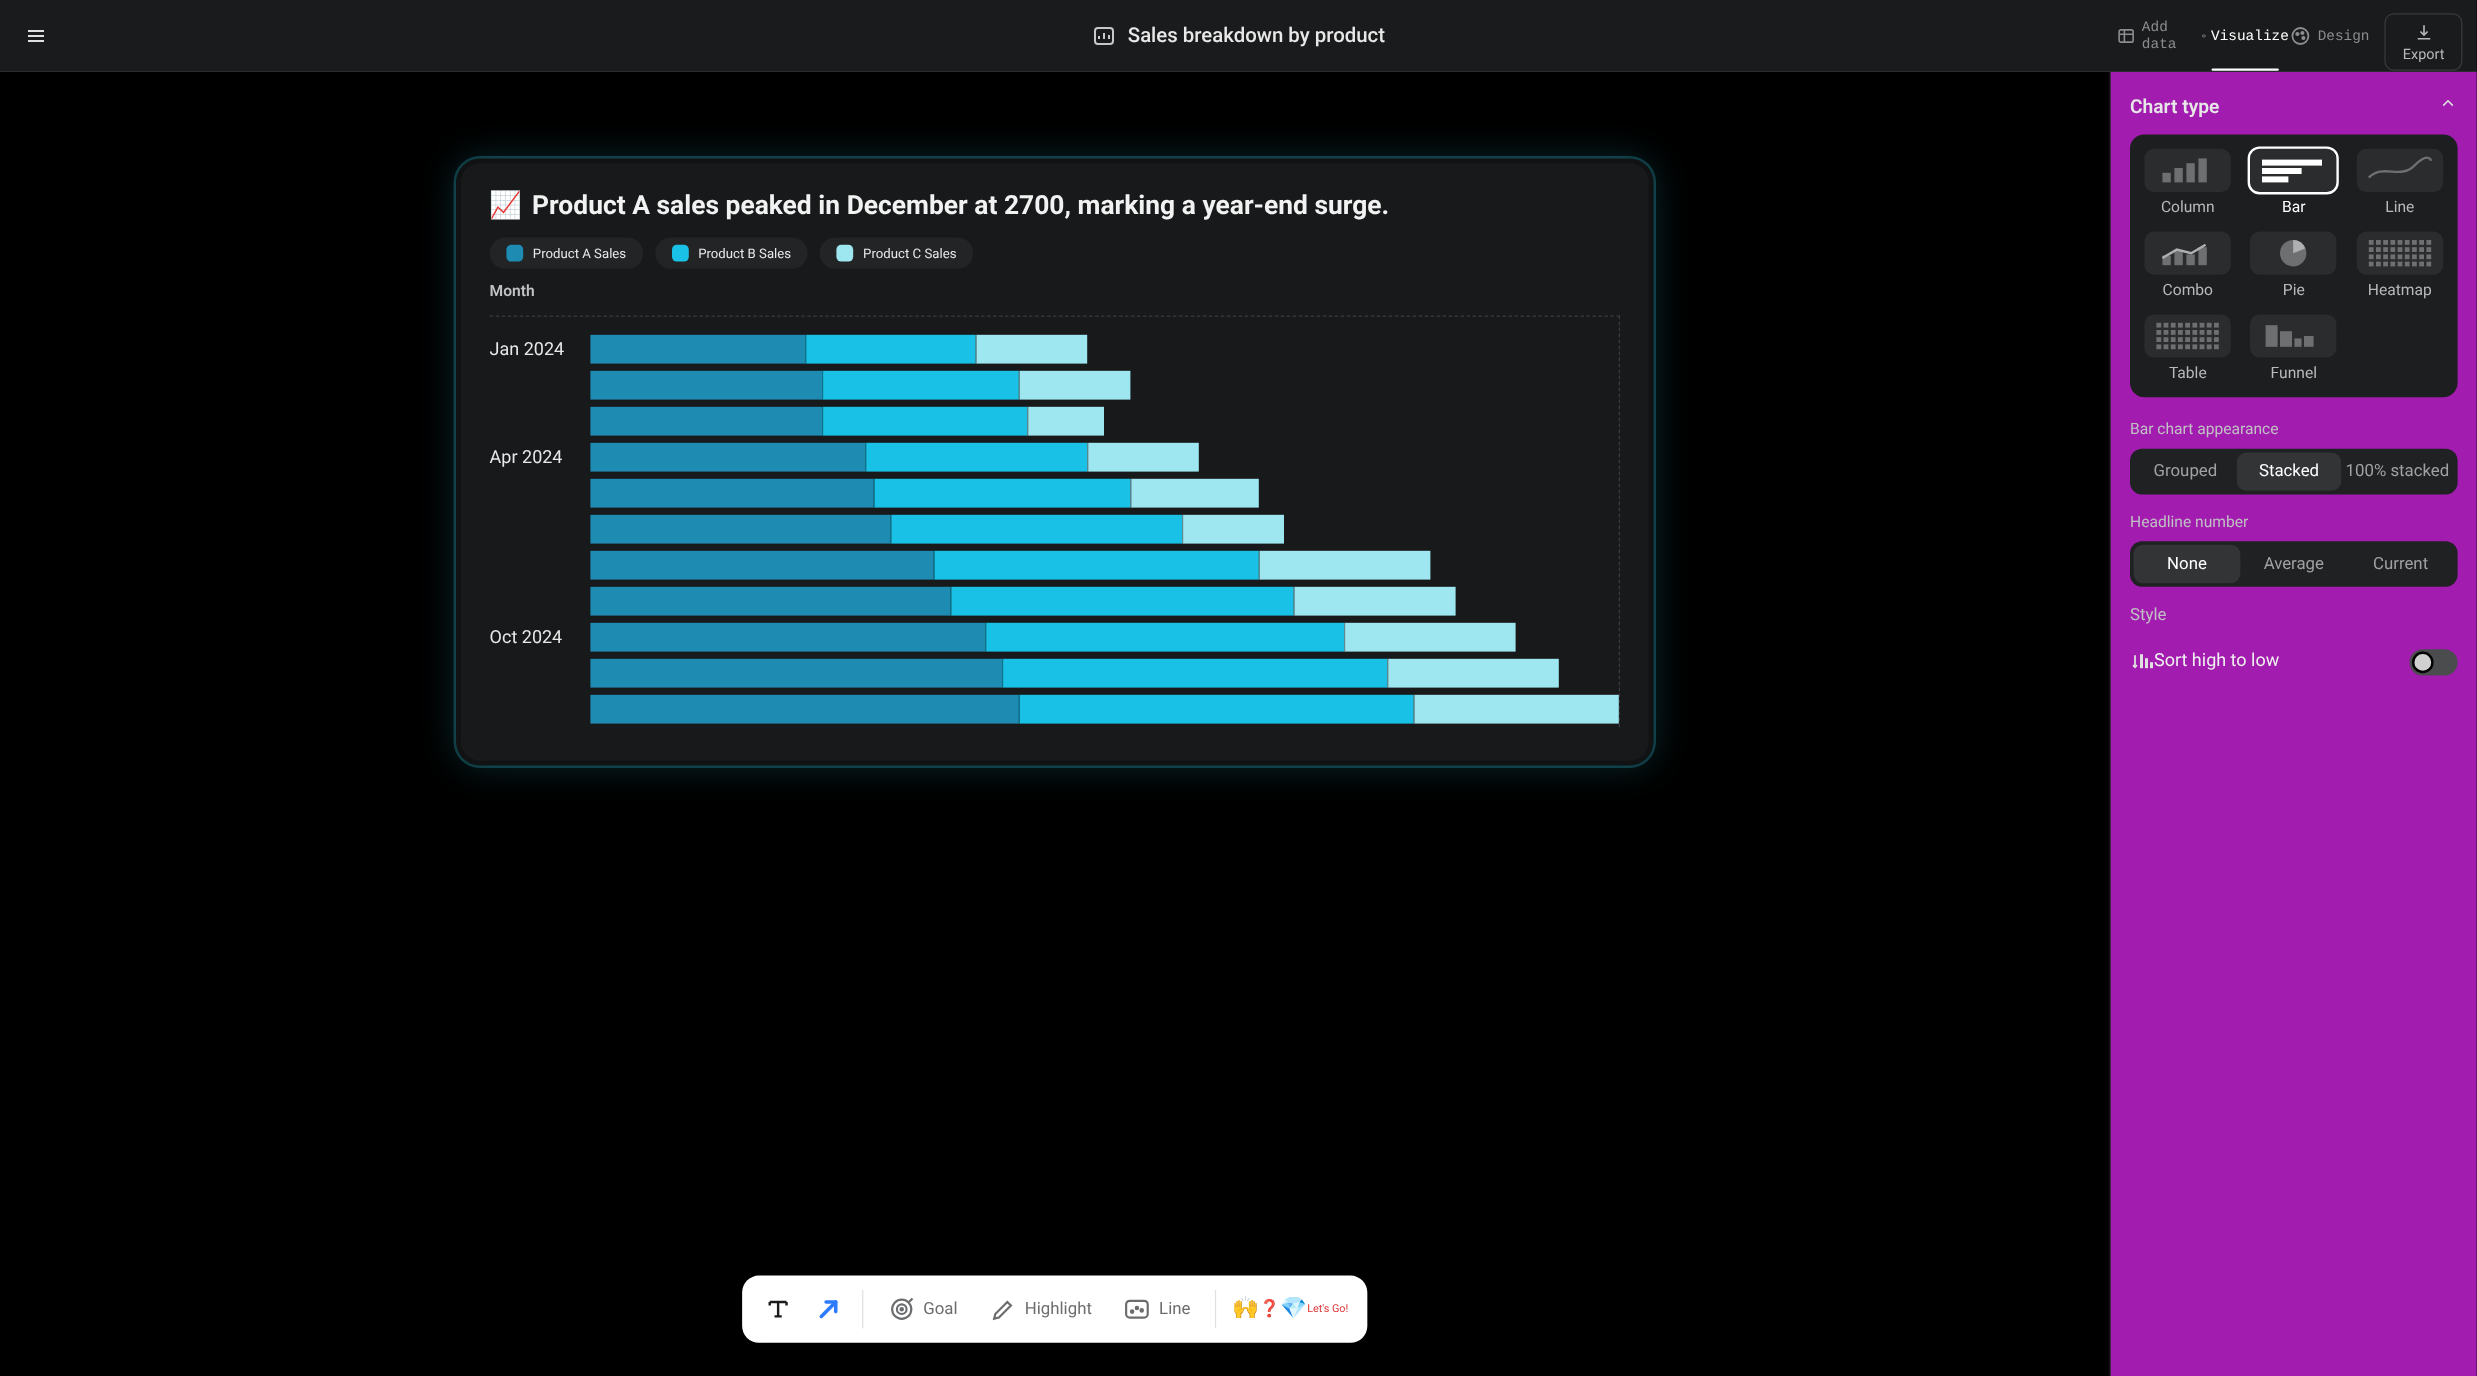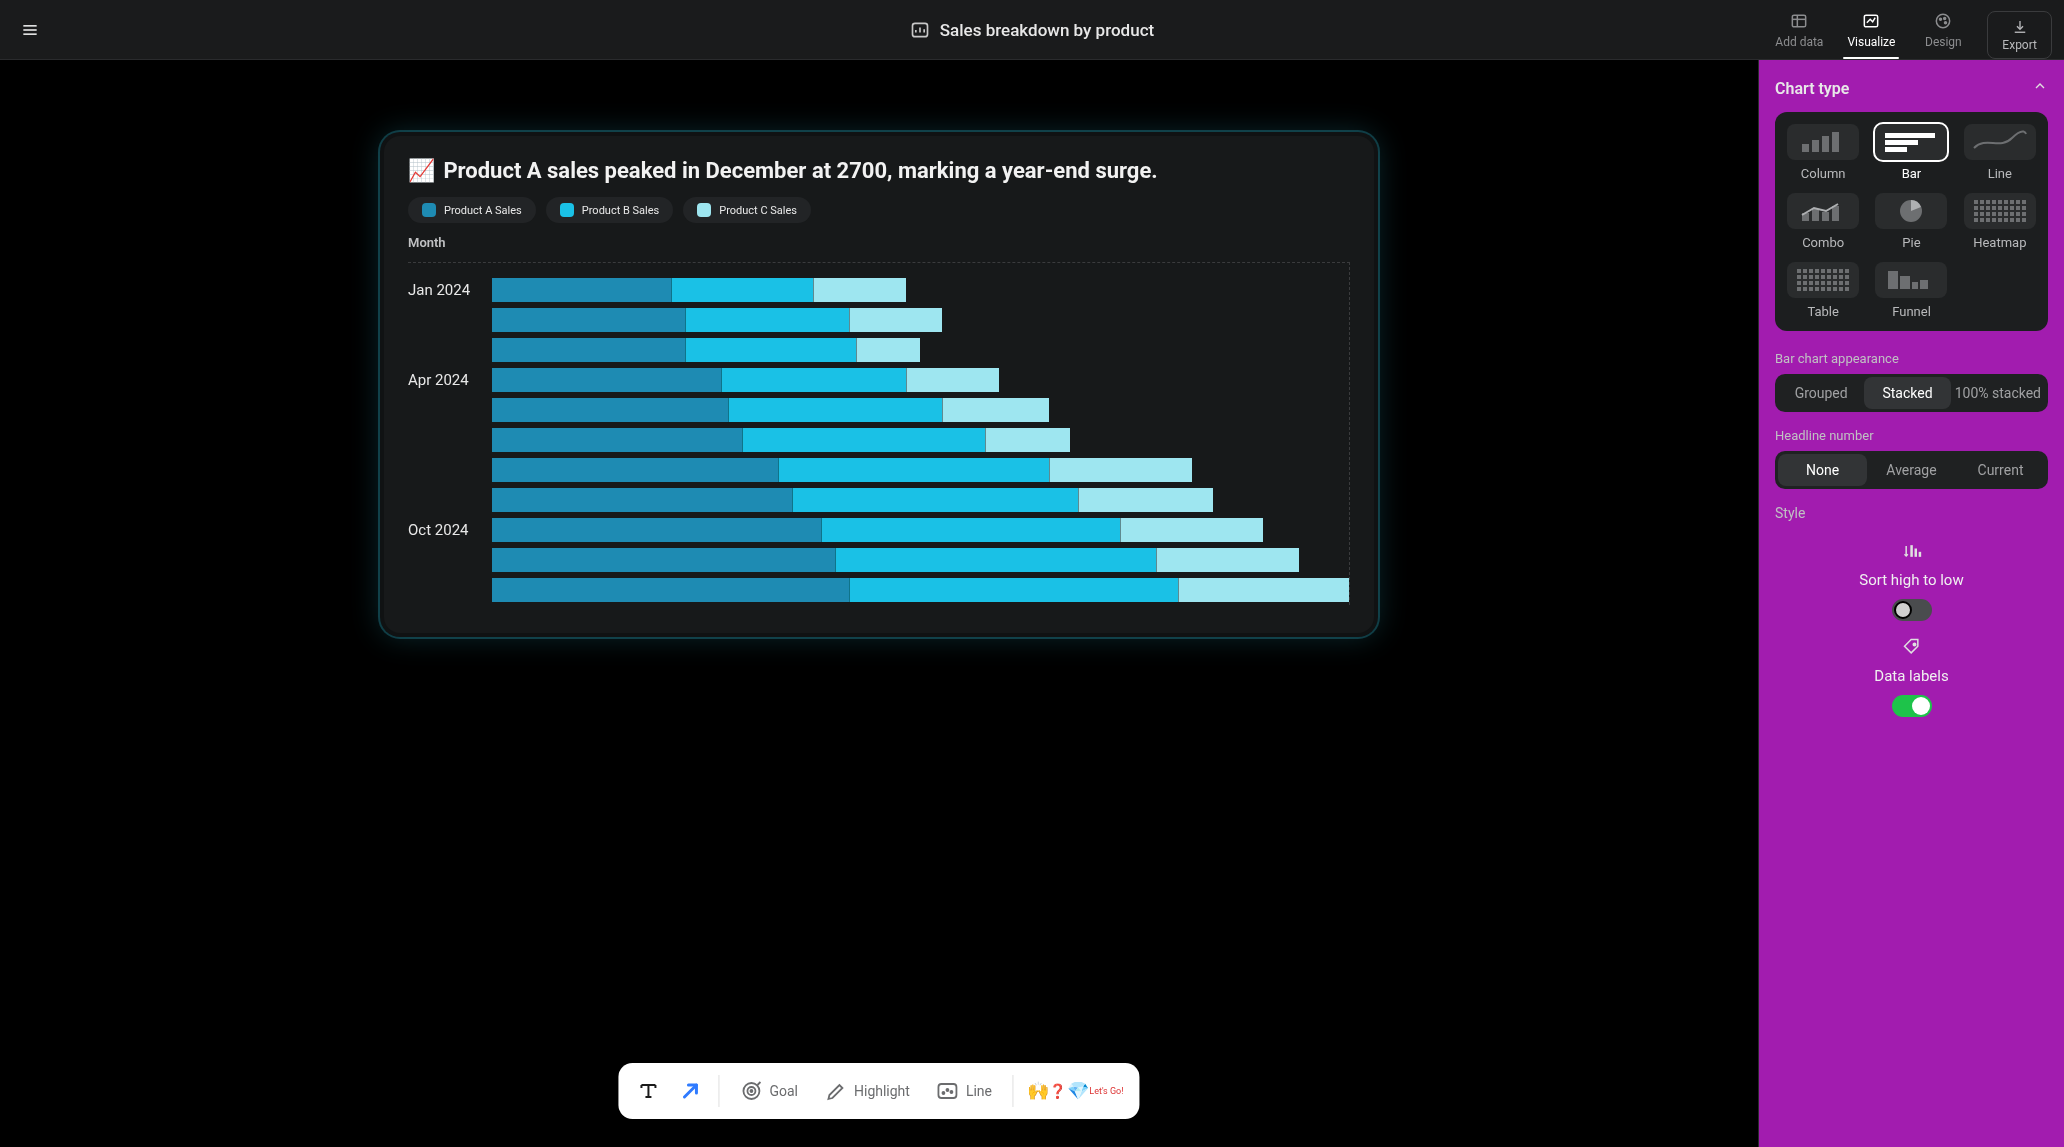--- a/index.html
+++ b/index.html
@@ -24,22 +24,22 @@
   }
   .hamburger { width: 36px; height: 36px; display:flex;align-items:center;justify-content:center;border-radius:8px;cursor:pointer; }
   .hamburger svg { width:20px; height:20px; }
   .title-wrap {
     position:absolute; left:0; right:0; display:flex; align-items:center; justify-content:center; gap:10px; pointer-events:none;
     font-size:17px; font-weight:500; color:#e8e8e8;
   }
   .title-icon { width:20px; height:20px; display:inline-flex;align-items:center;justify-content:center; }
   .header-right { margin-left:auto; display:flex; align-items:flex-end; gap:0; height:100%; }
   .htab {
-    width:72px; display:flex; flex-direction:column; align-items:center; justify-content:center; gap:4px;
-    color:#8c8d8f; font-size:12px; cursor:pointer; height:100%; position:relative;
+    width:72px; display:flex; align-items:center; gap:4px;
+    color:#8c8d8f; font-size:12px; cursor:pointer; height:100%; position:relative;font-family:Liberation Mono, monospace;
   }
   .htab svg { width:20px; height:20px; }
   .htab.active { color:#fff; }
   .htab.active::after { content:""; position:absolute; bottom:0; left:8px; right:8px; height:2px; background:#fff; border-radius:2px; }
   .export-btn {
     margin-left:8px; padding:6px 14px; border:1px solid #3a3b3d; border-radius:8px;
     display:flex; flex-direction:column; align-items:center; gap:2px; color:#b8b9bb; font-size:12px; cursor:pointer;
   }
   .export-btn svg { width:18px; height:18px; }
 
@@ -106,21 +106,21 @@
   }
   .type-item { display:flex; flex-direction:column; align-items:center; gap:6px; cursor:pointer; color:#b8b9bb; font-size:13px; }
   .type-thumb { width:72px; height:36px; border-radius:8px; background:#2a2c2d; display:flex; align-items:center; justify-content:center; }
   .type-item.selected .type-thumb { outline:2px solid #fff; background:#2a2c2d; }
   .type-item.selected { color:#fff; }
   .sub-label { font-size:13px; color:#c0c1c3; margin:4px 0 8px 0; }
   .seg-control { display:flex; background:#1f2122; border-radius:10px; padding:3px; margin-bottom:16px; }
   .seg-opt { flex:1; text-align:center; padding:8px 4px; border-radius:8px; font-size:14px; color:#a0a1a3; cursor:pointer; white-space:nowrap; }
   .seg-opt.selected { background:#323436; color:#fff; }
   .sub-heading { font-size:14px; color:#c0c1c3; margin:10px 0 12px 0; font-weight:400; }
-  .toggle-row { display:flex; align-items:center; gap:10px; padding:8px 0;flex-direction:column; }
+  .toggle-row { display:flex; align-items:flex-start; padding:8px 0; }
   .toggle-row .label { flex:1; font-size:15px; color:#f0f0f0; }
   .toggle-row svg.icn { width:20px; height:20px; flex-shrink:0; }
   .switch { width:40px; height:22px; border-radius:999px; position:relative; cursor:pointer; }
   .switch .knob { position:absolute; width:18px; height:18px; border-radius:50%; top:2px; background:#fff; transition:left .15s; }
   .switch.off { background:#4a4c4e; }
   .switch.off .knob { left:2px; background:#d0d0d0; border:2px solid #000; box-sizing:border-box; }
   .switch.on { background:#1EC34A; }
   .switch.on .knob { left:20px; }
 </style>
 </head>
@@ -532,24 +532,14 @@
           <rect x="10" y="5" width="3" height="14" fill="#e0e0e0" stroke="none"></rect>
           <rect x="15" y="9" width="3" height="10" fill="#e0e0e0" stroke="none"></rect>
           <rect x="20" y="13" width="3" height="6" fill="#e0e0e0" stroke="none"></rect>
         </svg>
       <span class="label">Sort high to low</span>
       <div class="switch off">
           <div class="knob"></div>
         </div>
     </div>
 
-    <div class="toggle-row">
-      <svg class="icn" viewBox="0 0 24 24" fill="none" stroke="#e0e0e0" stroke-width="1.8">
-          <path d="M3 11l8-8h8v8l-8 8-8-8z"></path>
-          <circle cx="15" cy="9" r="1.5" fill="#e0e0e0"></circle>
-        </svg>
-      <span class="label">Data labels</span>
-      <div class="switch on">
-          <div class="knob"></div>
-        </div>
-    </div>
   </div>
 </div>
 
 </body></html>

